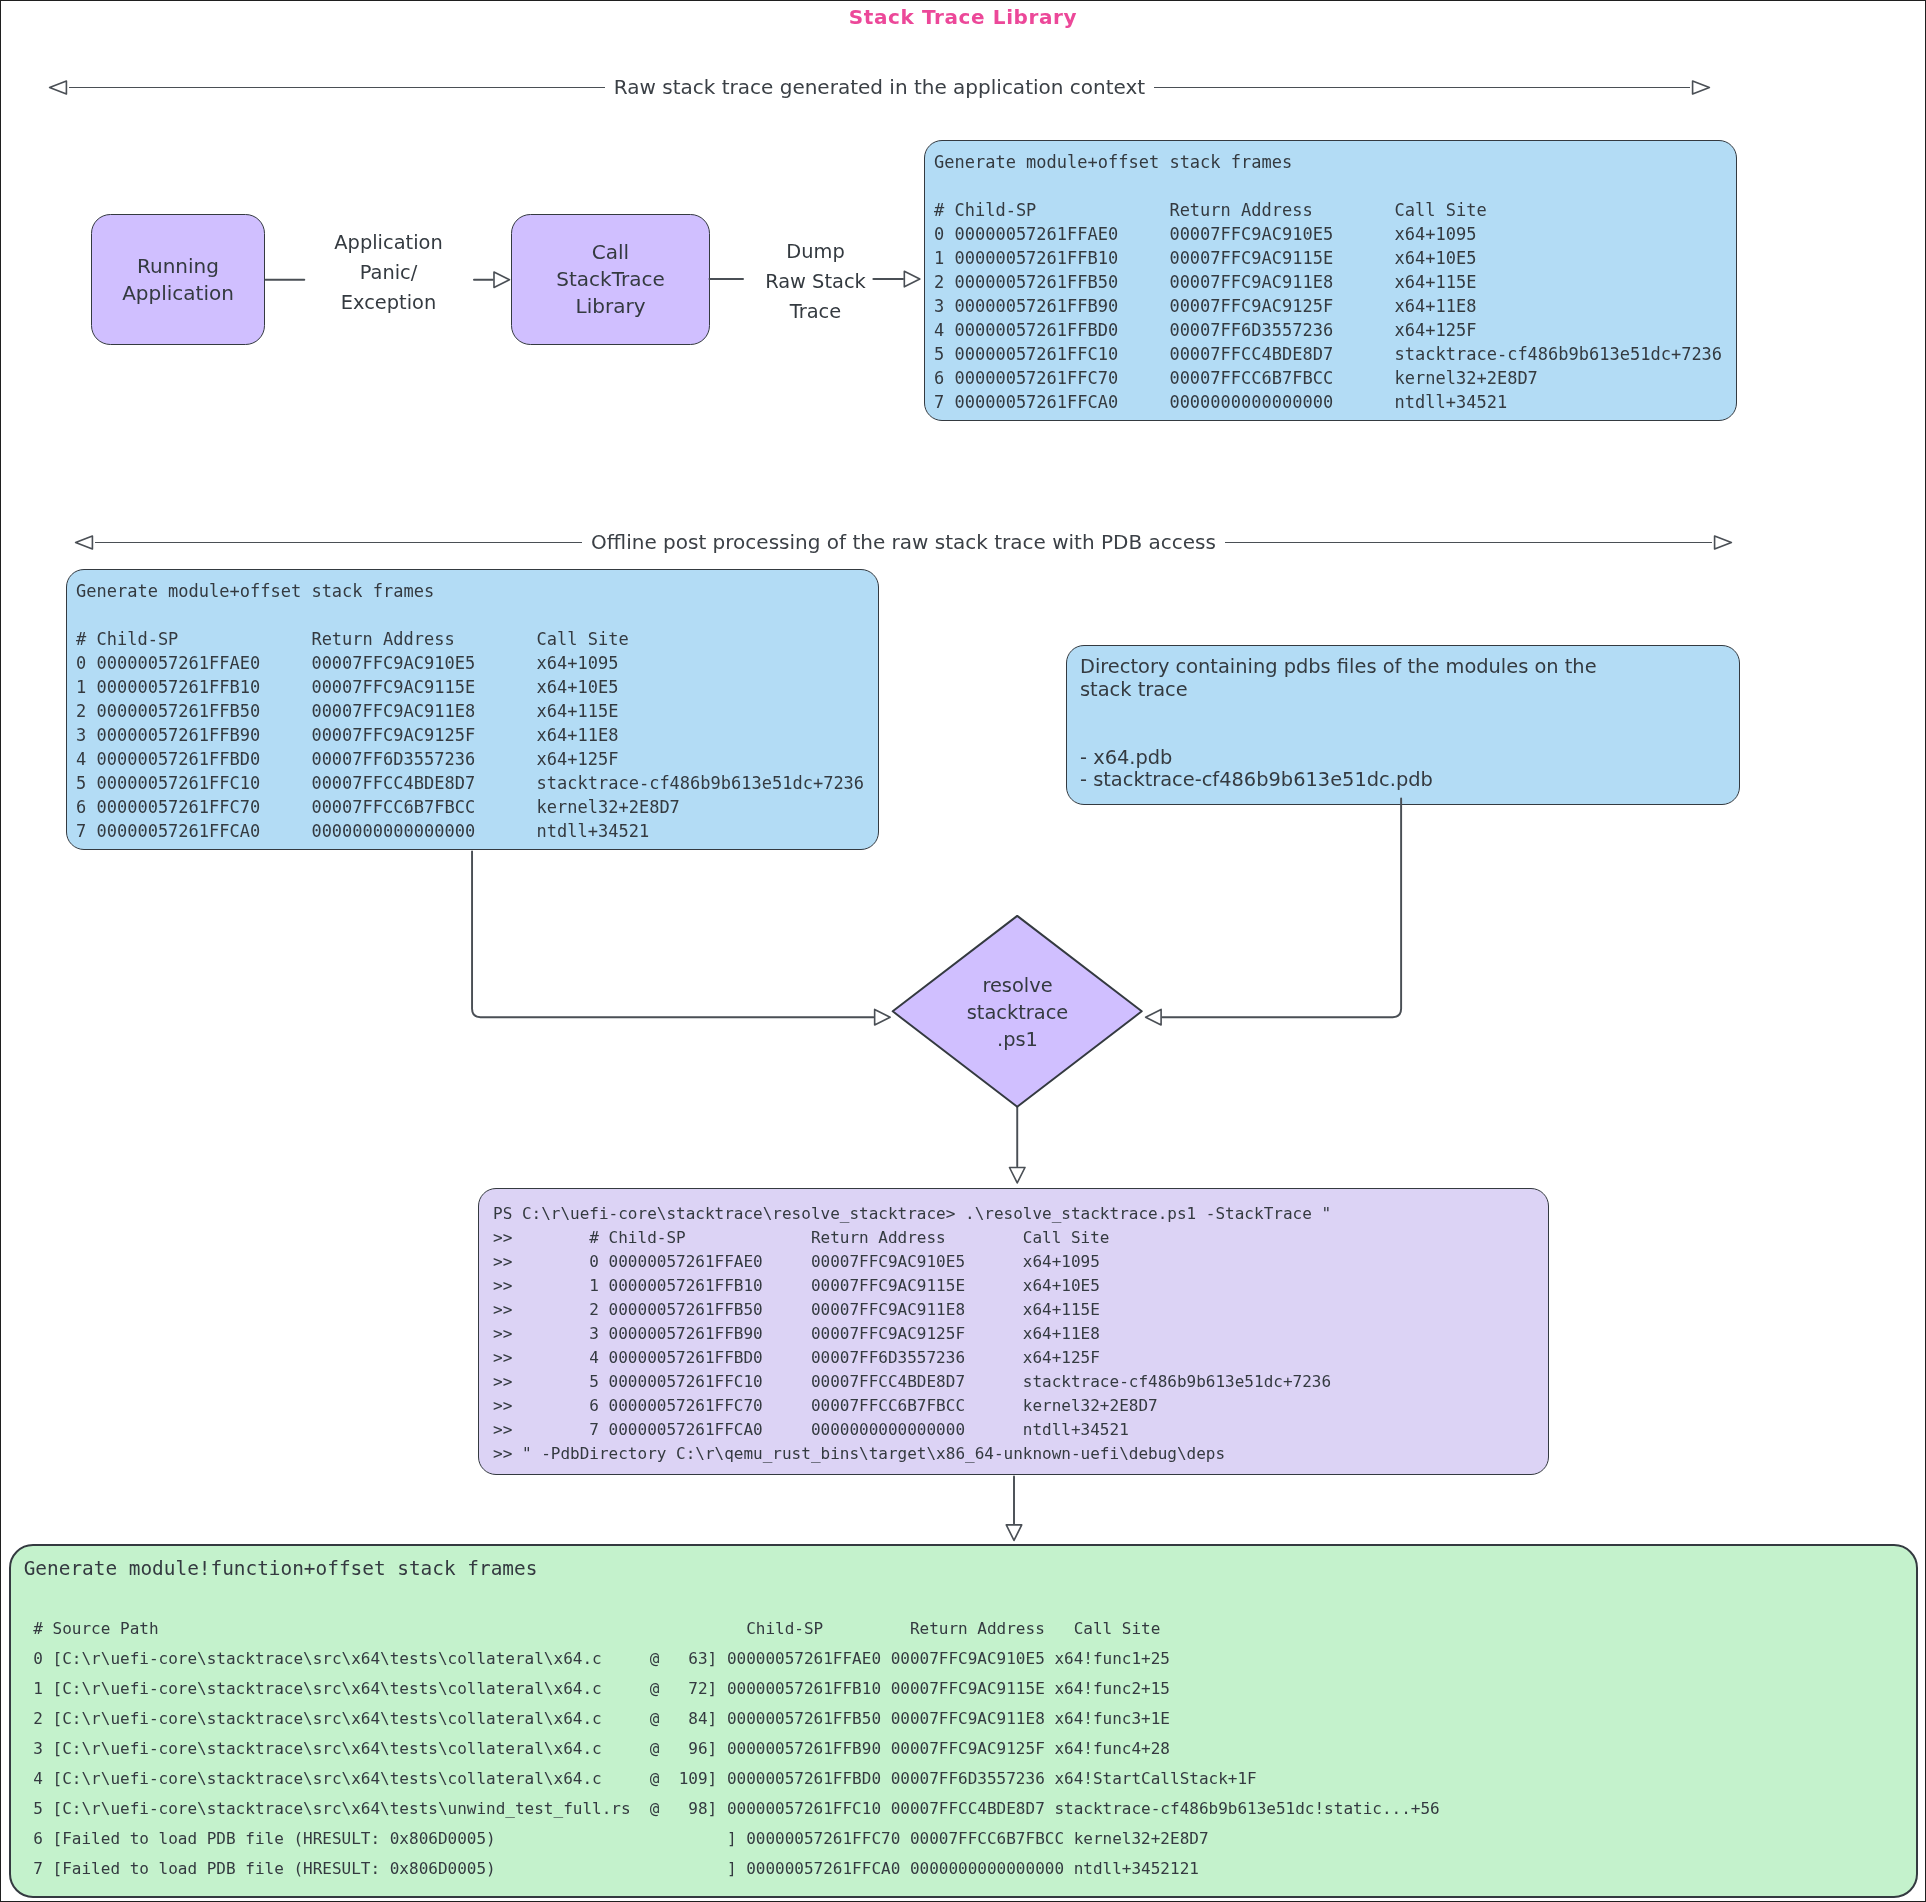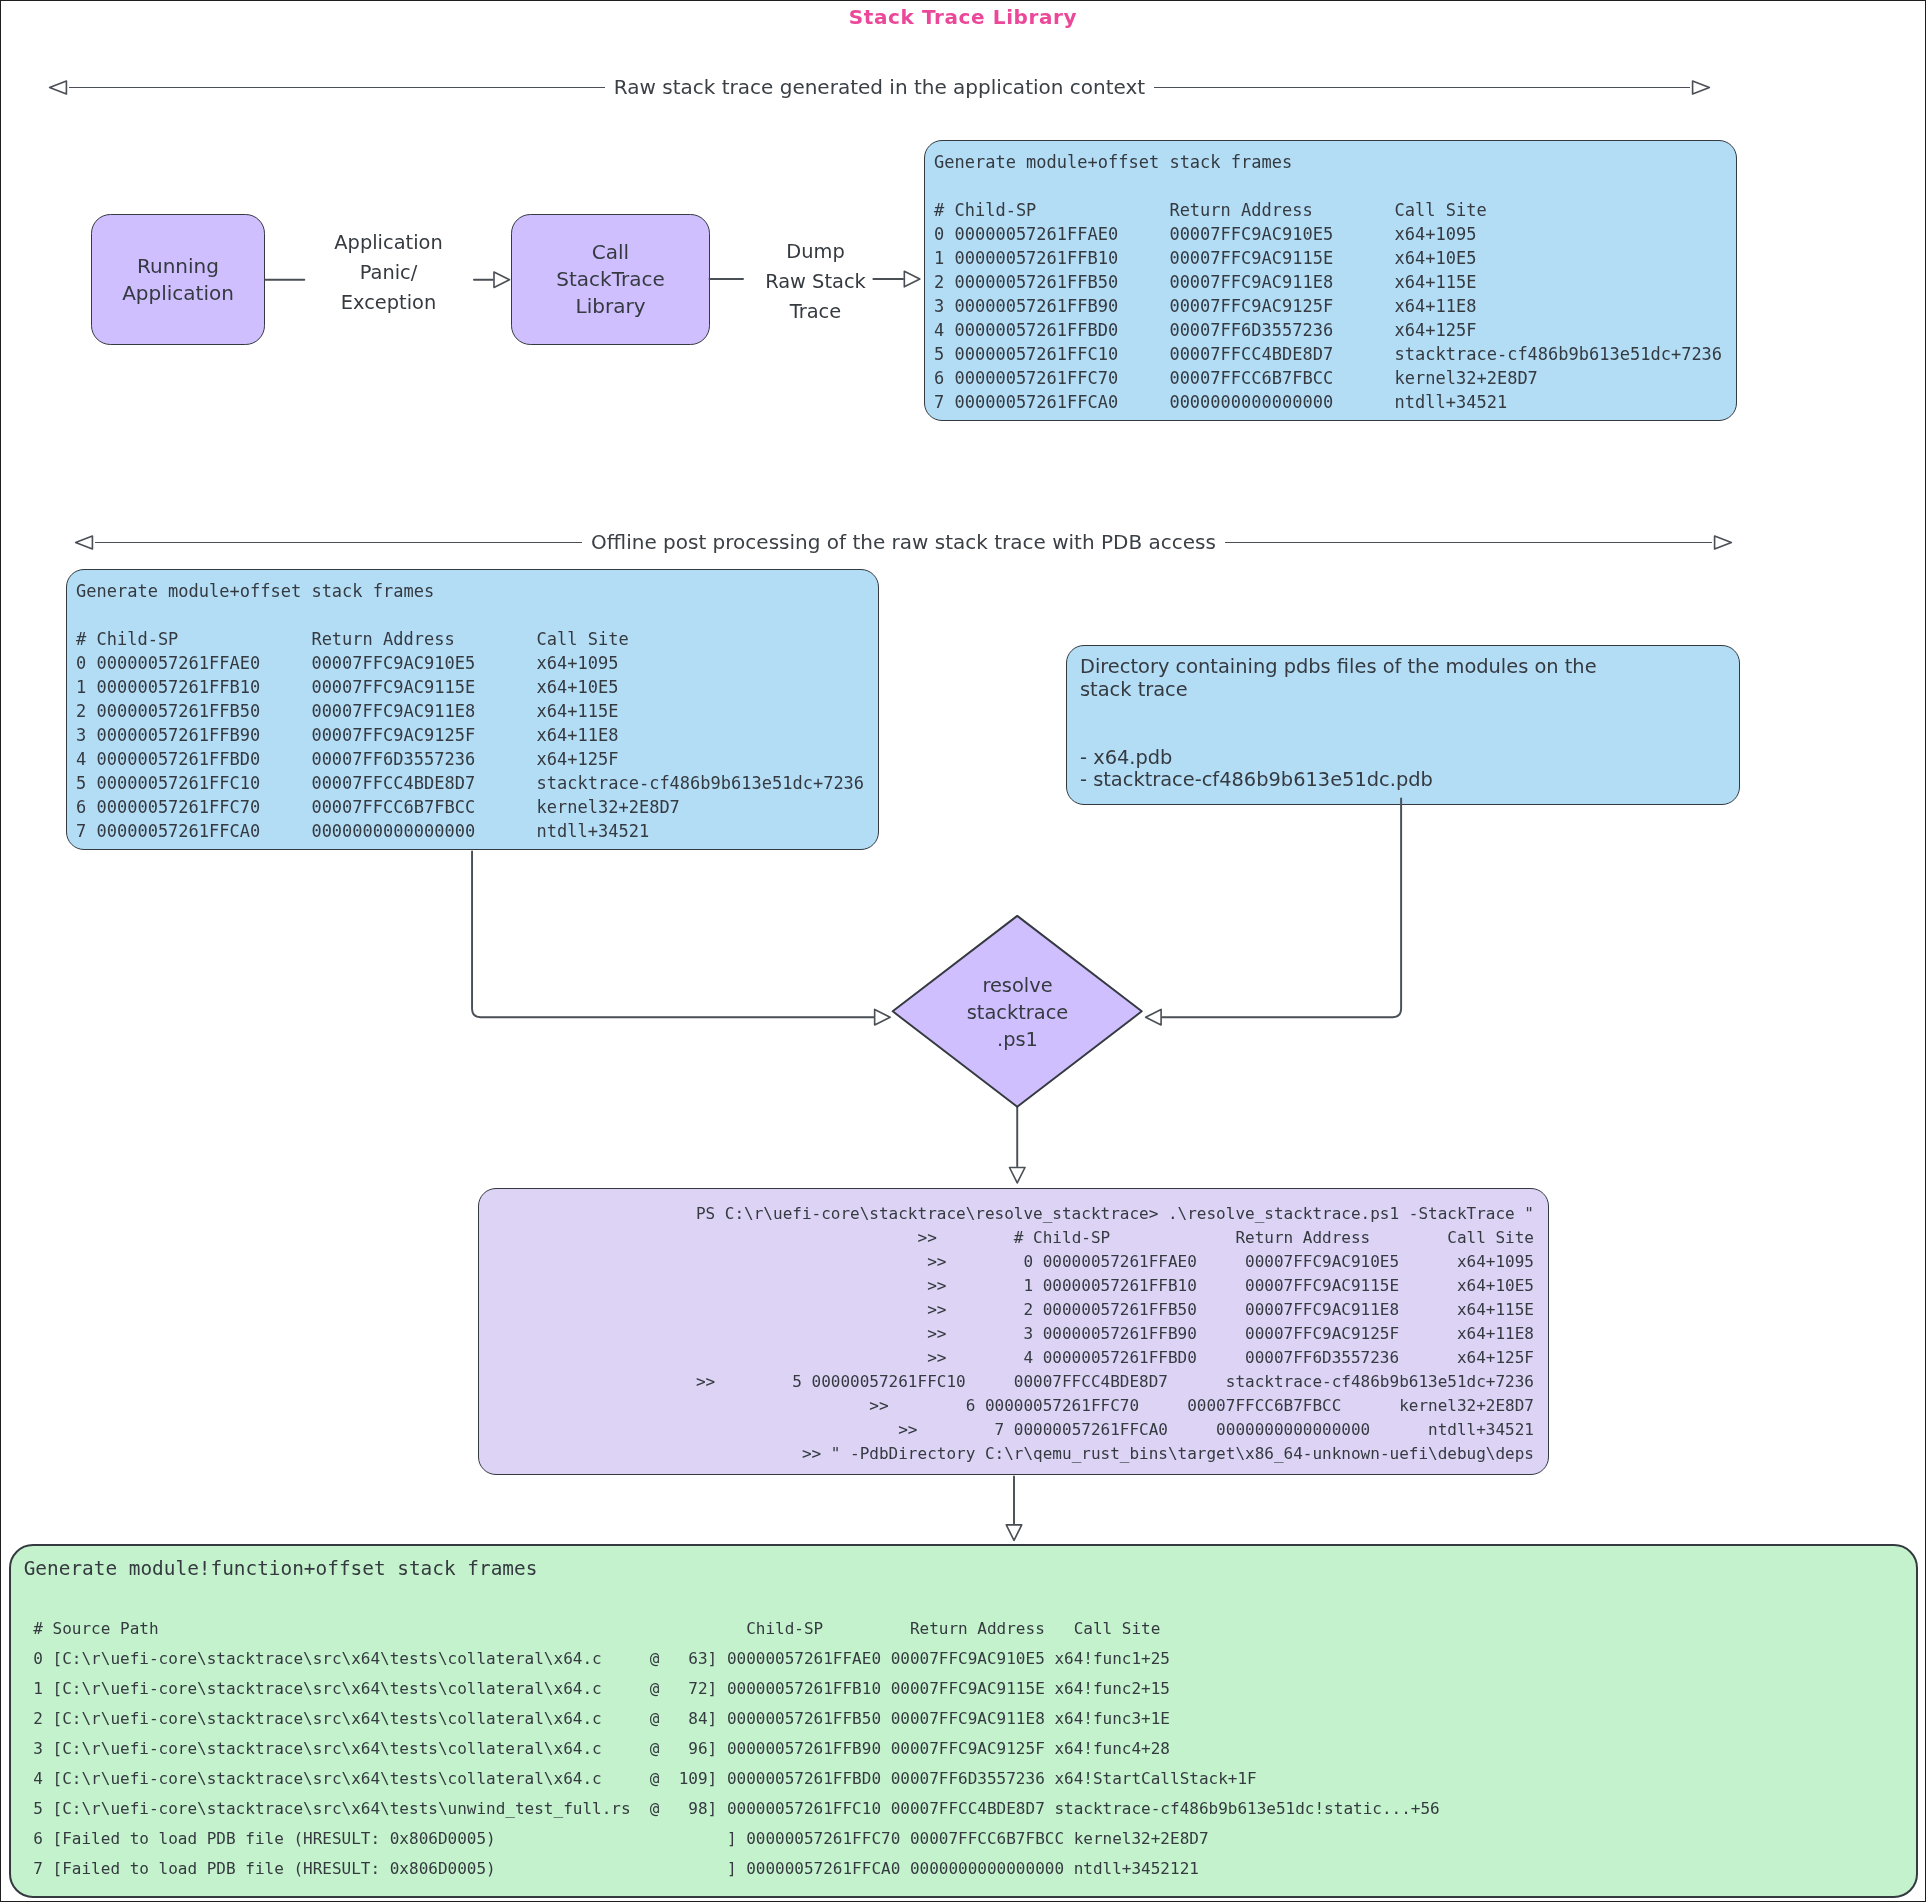--- a/index.html
+++ b/index.html
@@ -26,21 +26,21 @@
   .edge-label{
     position:absolute;font-size:19.4px;text-align:center;white-space:pre-line;
     line-height:1.55;color:#343a40;
   }
   
   .codebox{
     position:absolute;box-sizing:border-box;border:1.9px solid #343a40;border-radius:18px;
     padding:9px 9px;overflow:hidden;
   }
   .blue{background:#b3dcf5;}
-  .lavender{background:#dcd3f5;text-align:right;}
+  .lavender{background:#dcd3f5;}
   .green{background:#c4f2cc;border-width:2.3px;border-radius:24px;}
   .cb-title{font-family:"DejaVu Sans Mono",monospace;font-size:17px;line-height:24px;white-space:pre;}
   .cb-pre{font-family:"DejaVu Sans Mono",monospace;font-size:17px;line-height:24px;white-space:pre;margin:24px 0 0 0;}
   .ps-pre{font-family:"DejaVu Sans Mono",monospace;font-size:16px;line-height:24px;white-space:pre;margin:0;}
   .prose-pre{font-family:"DejaVu Sans",sans-serif;font-size:19.4px;line-height:22.6px;white-space:pre;margin:0;}
   .green .cb-title{font-size:19.4px;line-height:30px;}
   .green .cb-pre{font-size:16px;line-height:30px;margin:30px 0 0 0;}
   .diamond-label{
     position:absolute;left:939px;top:950px;width:155px;height:123px;
     display:flex;align-items:center;justify-content:center;text-align:center;

